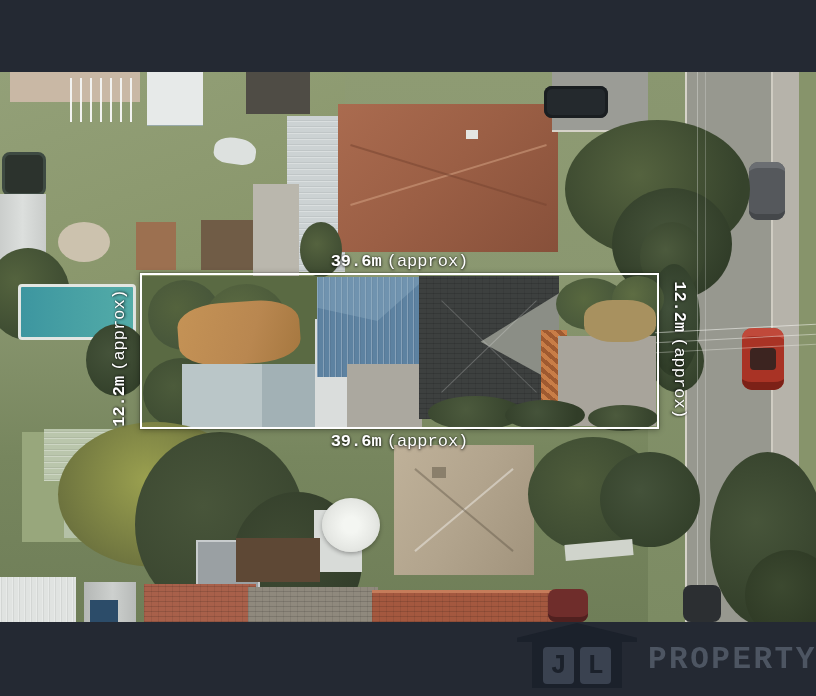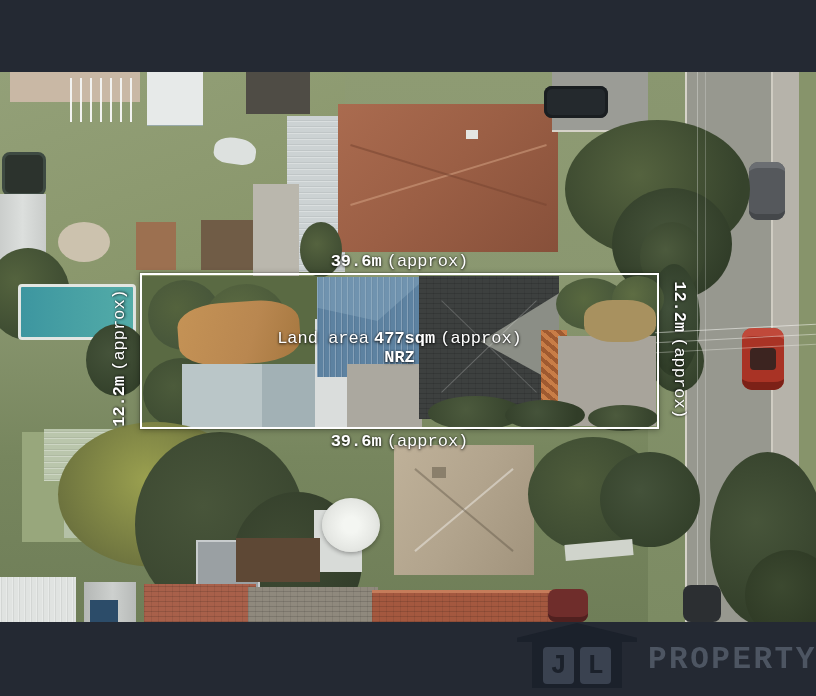--- a/index.html
+++ b/index.html
@@ -165,28 +165,20 @@
       </div>
 
       <div class="lbl rot" style="left:119px;top:286px;">
         <b>12.2m</b><span class="r">(approx)</span>
       </div>
 
       <div class="lbl rot-cw" style="left:679px;top:278px;">
         <b>12.2m</b><span class="r">(approx)</span>
       </div>
 
-      <div class="area-block">
-        <div>
-          <span class="sp">Land area</span><b class="sp">477sqm</b><span>(approx)</span>
-        </div>
-        <div>
-          <b>NRZ</b>
-        </div>
-      </div>
     </div>
   </div>
 
   <div class="bar bottom">
     <div class="logo-house">
       <div class="roof"></div>
       <div class="lbody">
         <div class="panel" style="left:11px;">J</div>
         <div class="panel" style="left:48px;">L</div>
       </div>

